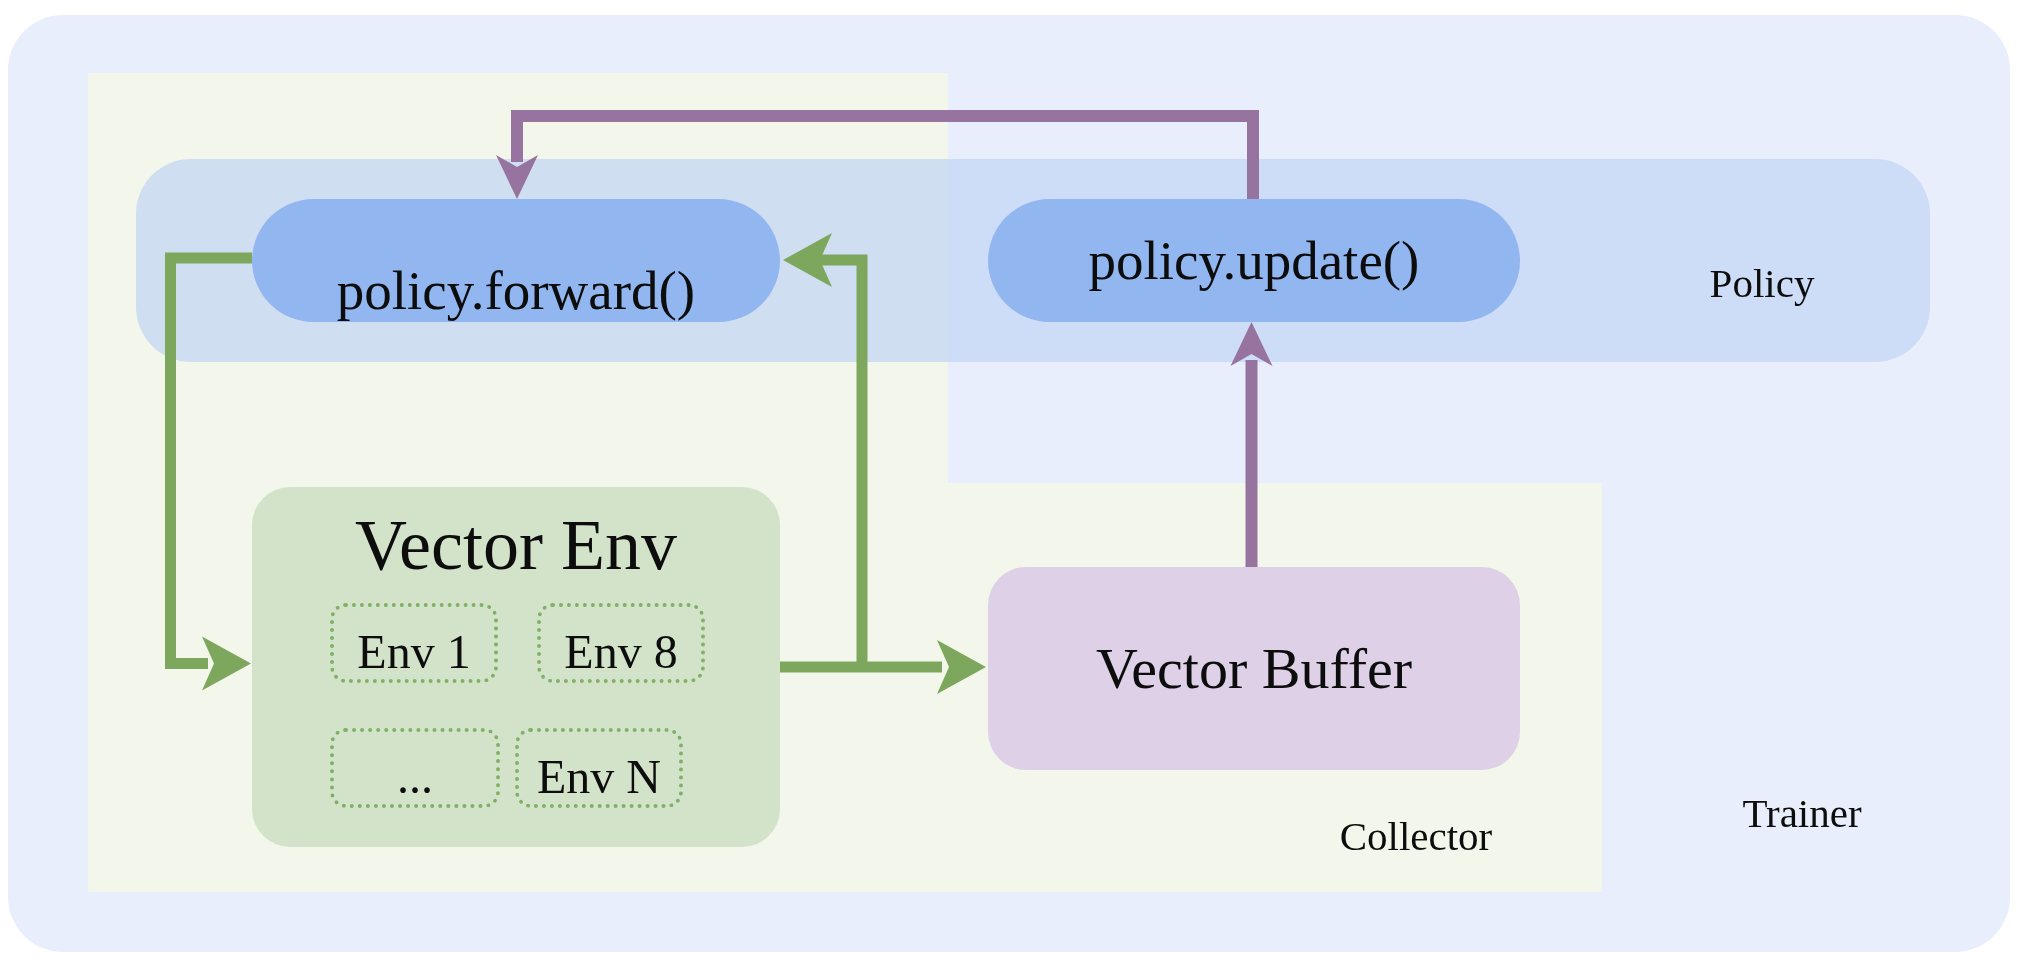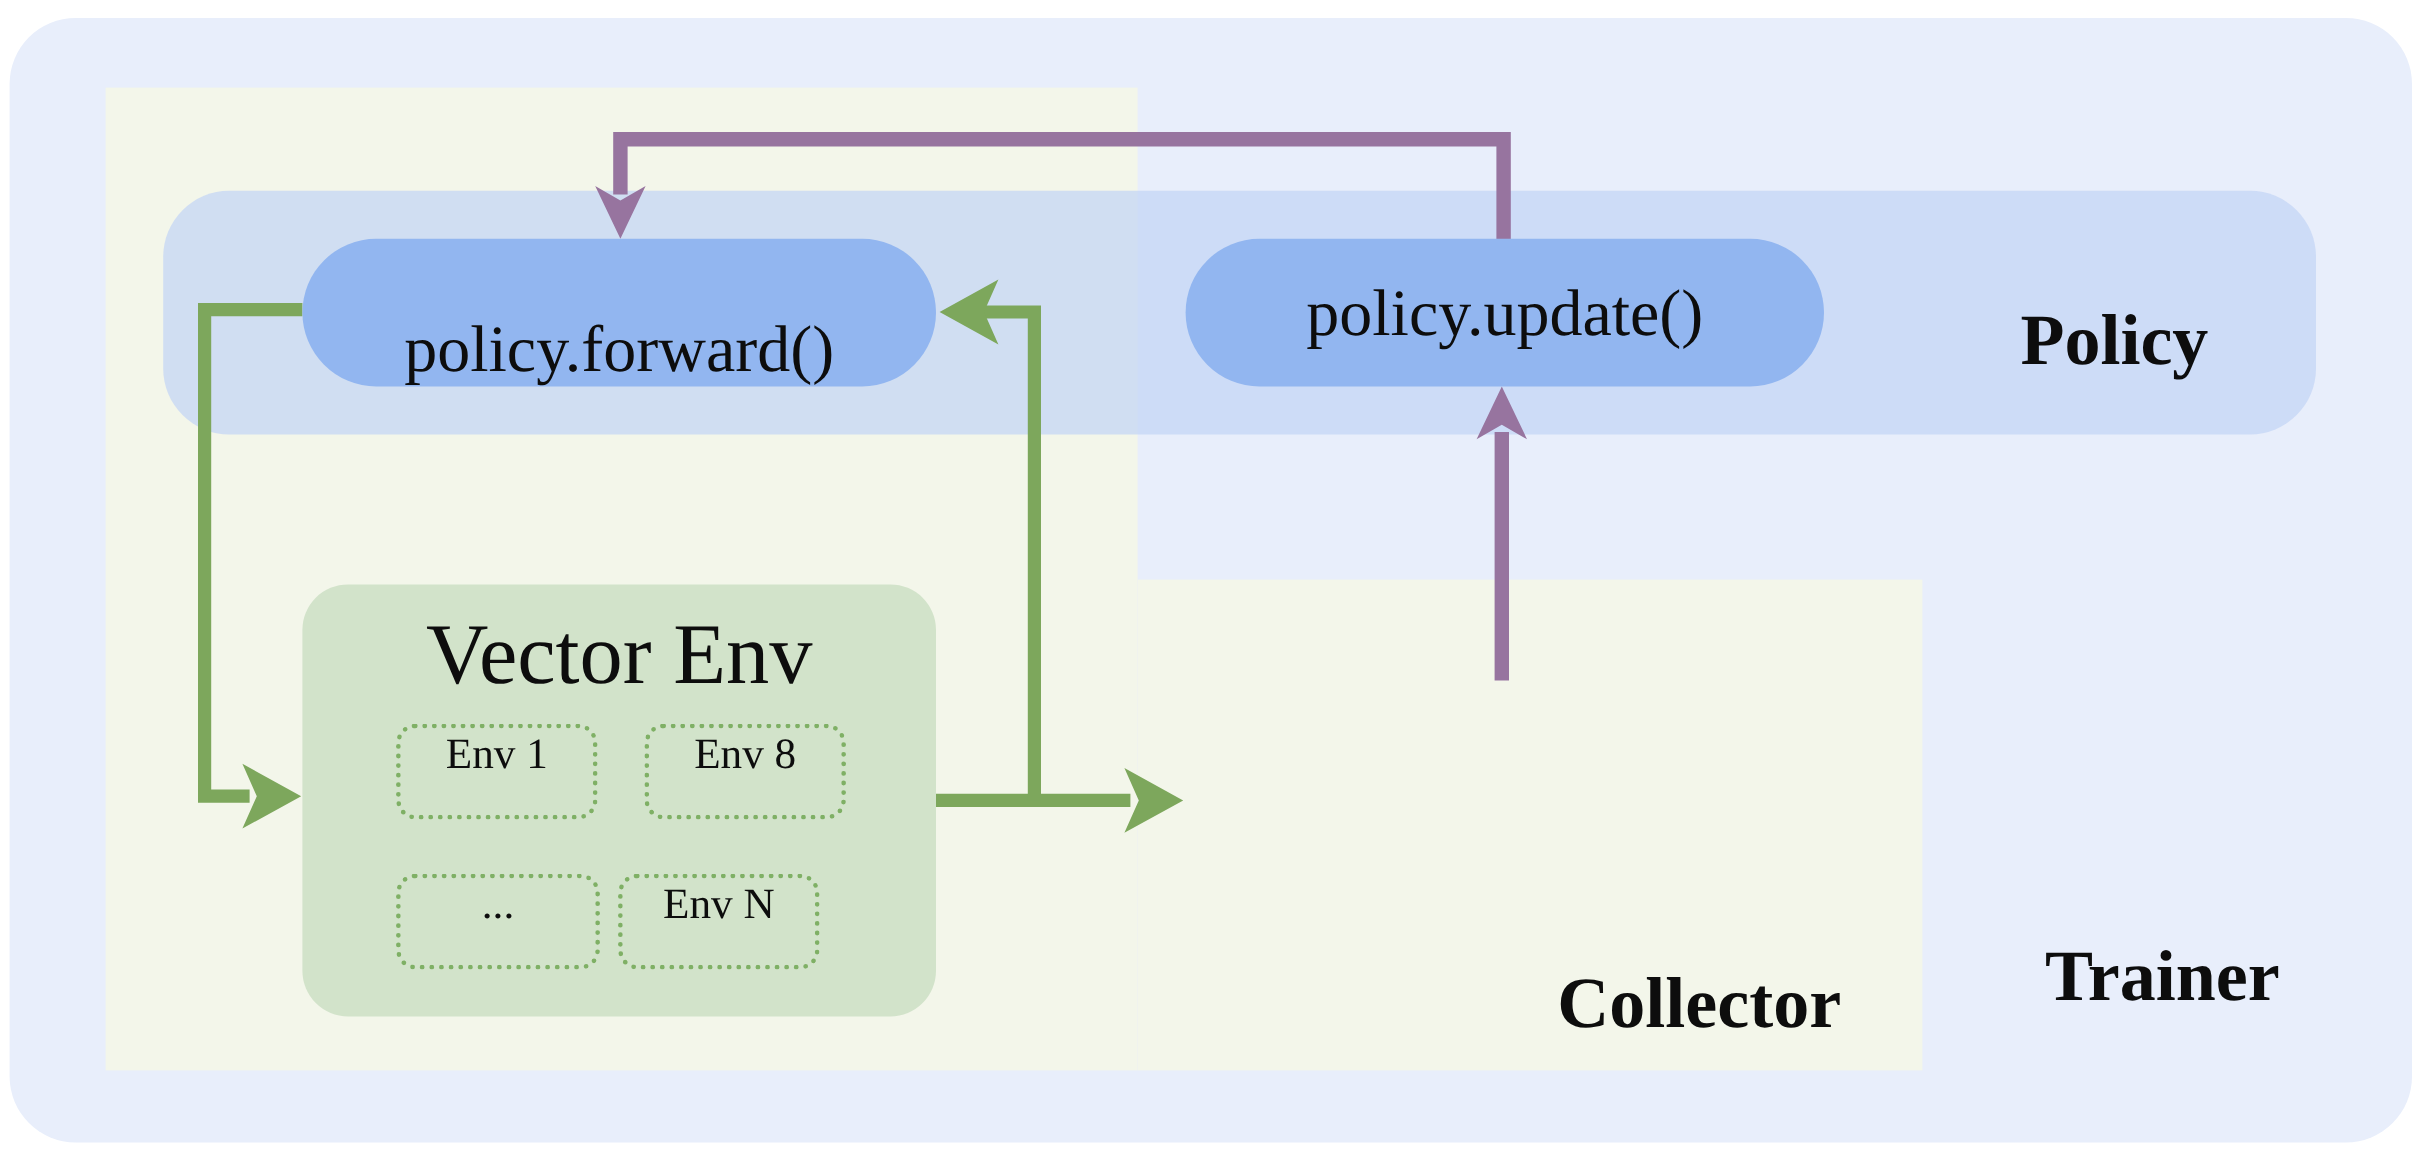--- a/index.html
+++ b/index.html
@@ -50,39 +50,39 @@
     background: var(--env-box); border-radius: 38px;
   }
   .env-title {
     left: 252px; top: 512px; width: 528px; height: 66px;
     display: flex; align-items: center; justify-content: center;
     font-size: 72px;
   }
   .env-cell {
     border: 4px dotted var(--env-dotted-border);
     border-radius: 16px;
-    display: flex; align-items: flex-start; justify-content: center;
-    font-size: 36px; box-sizing: border-box;
+    display: flex; align-items: flex-end; justify-content: center;
+    font-size: 48px; box-sizing: border-box;
   }
   .env-1 { left: 330px; top: 603px; width: 168px; height: 80px; }
   .env-2 { left: 537px; top: 603px; width: 168px; height: 80px; }
   .env-d { left: 330px; top: 728px; width: 170px; height: 80px; }
   .env-n { left: 515px; top: 728px; width: 168px; height: 80px; }
 
   .buffer-box {
     left: 988px; top: 567px; width: 532px; height: 203px;
     background: var(--buffer-box); border-radius: 38px;
     display: flex; align-items: center; justify-content: center;
     font-size: 58px;
   }
 
   
   .region-label {
     display: flex; align-items: center; justify-content: center;
-    font-size: 60px; font-weight: bold;
+    font-size: 41px; font-weight: normal;
   }
   .label-policy    { left: 1627px; top: 250px; width: 270px; height: 66px; }
   .label-collector { left: 1280px; top: 803px; width: 272px; height: 66px; }
   .label-trainer   { left: 1666px; top: 780px; width: 272px; height: 66px; }
 </style>
 </head>
 <body>
 
 <div class="canvas">
 
@@ -124,18 +124,21 @@
   <div class="abs env-cell env-2">
     <span>Env 8</span>
   </div>
   <div class="abs env-cell env-d">
     <span>...</span>
   </div>
   <div class="abs env-cell env-n">
     <span>Env N</span>
   </div>
 
+  <div class="abs buffer-box">
+    <span>Vector Buffer</span>
+  </div>
 
   <div class="abs region-label label-policy">Policy</div>
   <div class="abs region-label label-collector">Collector</div>
   <div class="abs region-label label-trainer">Trainer</div>
 
 </div>
 
 </body></html>

